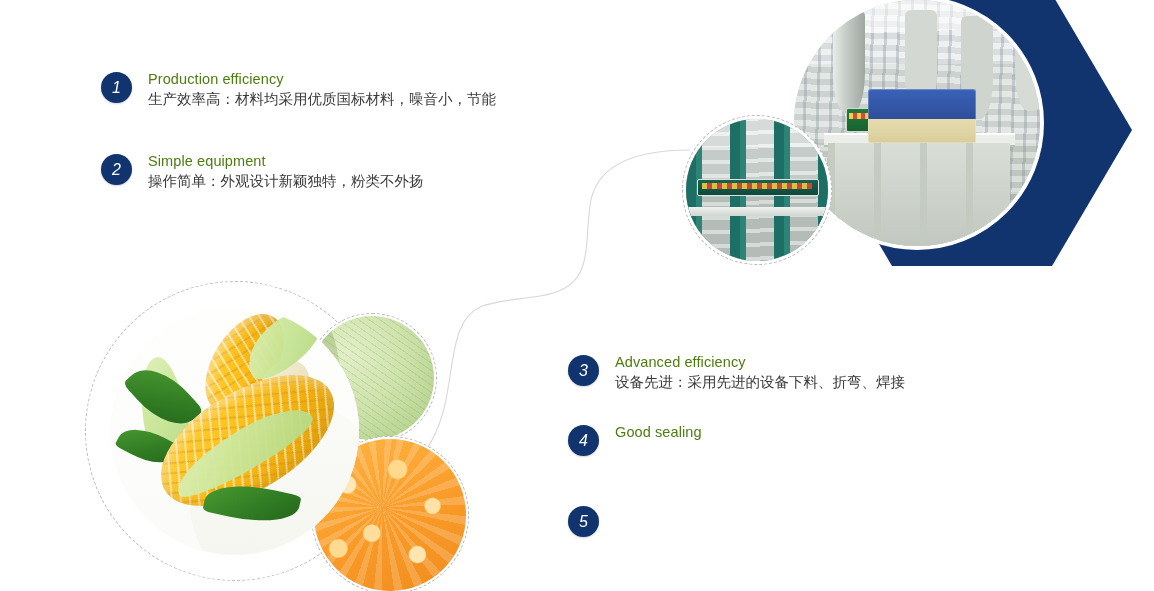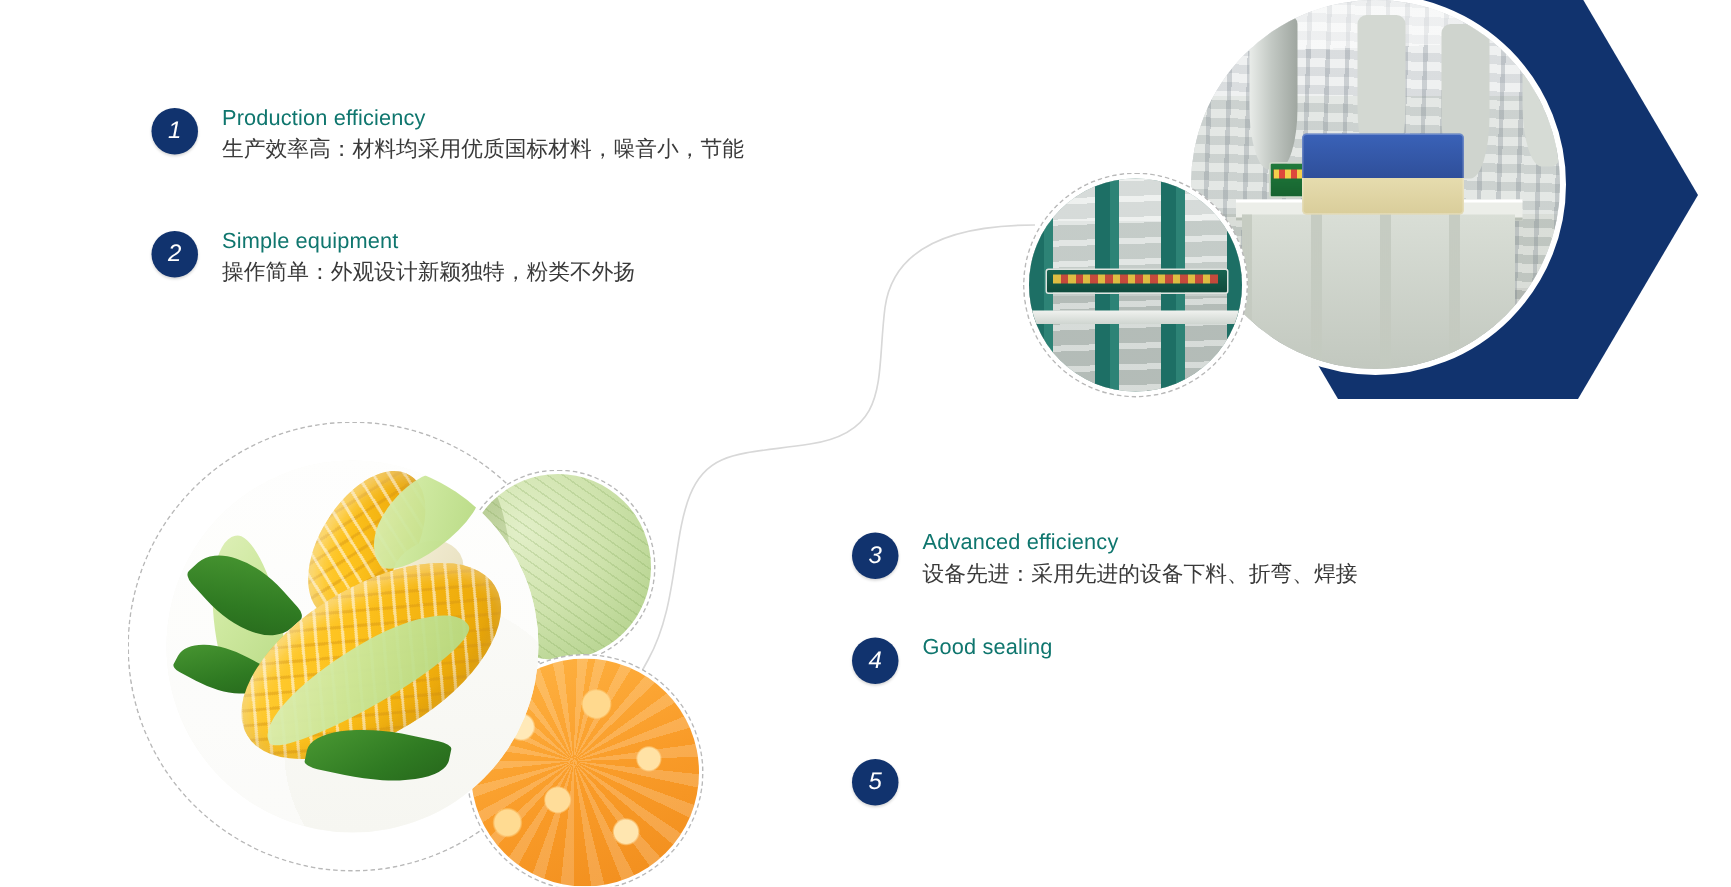--- a/index.html
+++ b/index.html
@@ -22,32 +22,32 @@
     font-style:italic;
     font-size:16px;
     font-weight:normal;
     display:flex;align-items:center;justify-content:center;
     flex:0 0 auto;
     margin-top:2px;
     box-shadow:0 1px 2px rgba(0,0,0,.18);
   }
   .ftext{margin-left:16px;}
   .ftitle{
-    color:#0f766e;
+    color:#4d7c0f;
     font-size:14.5px;
     line-height:19px;
     letter-spacing:.1px;
     white-space:nowrap;
   }
   .fdesc{
     color:#3a3a3a;
     font-size:14.5px;
     line-height:22px;
     white-space:nowrap;
-    font-family:Liberation Sans, sans-serif;
+    font-family:Liberation Mono, monospace;
   }
 
   
   #feat-1{left:101px;top:70px;}
   #feat-2{left:101px;top:152px;}
   
   #feat-3{left:568px;top:353px;}
   #feat-4{left:568px;top:423px;}
   #feat-5{left:568px;top:504px;}
 

